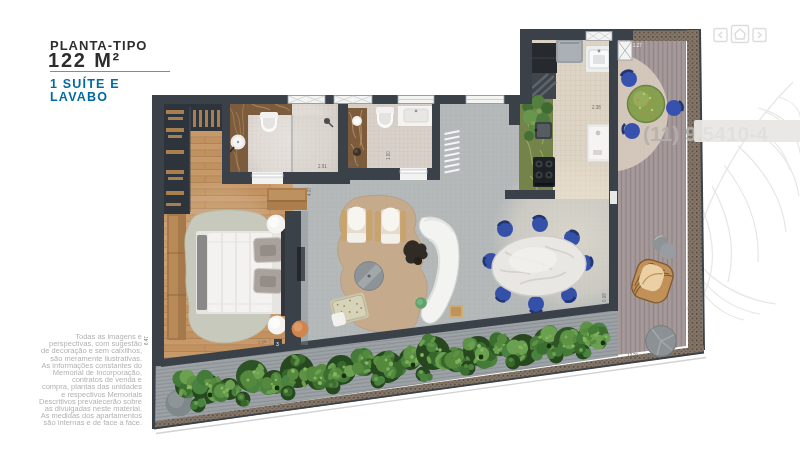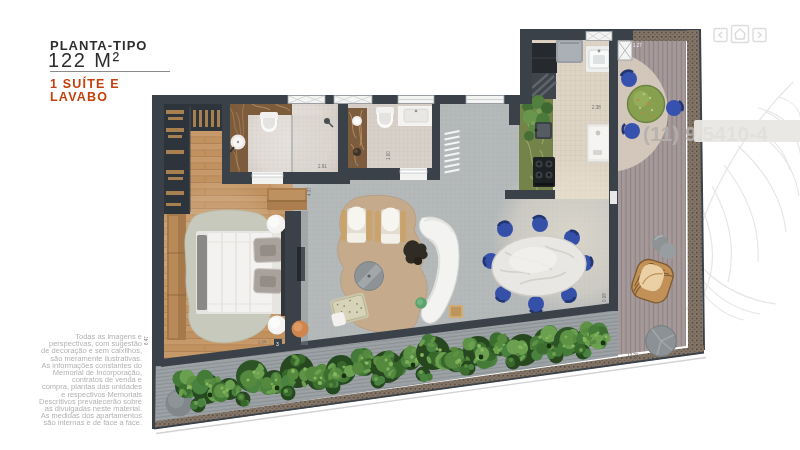--- a/index.html
+++ b/index.html
@@ -957,25 +957,25 @@
 </g>
 
 <g>
 <rect x="274" y="339" width="8" height="8" fill="#3a4149"></rect>
 <text x="276" y="345.5" font-size="5" fill="#ffffff" font-family="Liberation Sans, sans-serif">3</text>
 </g>
 </svg>
 
 <div style="position:absolute;left:50px;top:38px;font-weight:bold;font-size:13px;letter-spacing:1px;color:#2d2d2d;">PLANTA-TIPO</div>
 
-<div style="position:absolute;left:48px;top:49px;font-weight:normal;font-size:20px;letter-spacing:1.8px;color:#2d2d2d;">122 M²</div>
+<div style="position:absolute;left:48px;top:49px;font-weight:bold;font-size:20px;letter-spacing:1.8px;color:#2d2d2d;">122 M²</div>
 
 <div style="position:absolute;left:50px;top:71px;width:120px;height:1px;background:#8a8a8a;"></div>
 
-<div style="position:absolute;left:50px;top:78px;font-weight:bold;font-size:12.5px;letter-spacing:1.2px;color:#c2410c;line-height:12.5px;">1 SUÍTE E<br>LAVABO</div>
+<div style="position:absolute;left:50px;top:78px;font-weight:bold;font-size:12.5px;letter-spacing:1.2px;color:#0369a1;line-height:12.5px;">1 SUÍTE E<br>LAVABO</div>
 
 <div style="position:absolute;left:0px;top:333px;width:142px;text-align:right;font-size:7.5px;line-height:7.2px;color:#b2b2b2;">Todas as imagens e<br>perspectivas, com sugestão<br>de decoração e sem caixilhos,<br>são meramente ilustrativas.<br>As informações constantes do<br>Memorial de Incorporação,<br>contratos de venda e<br>compra, plantas das unidades<br>e respectivos Memoriais<br>Descritivos prevalecerão sobre<br>as divulgadas neste material.<br>As medidas dos apartamentos<br>são internas e de face a face.</div>
 
 <svg style="position:absolute;left:713px;top:24px;" width="55" height="20" viewBox="0 0 55 20">
 <rect x="1" y="4.5" width="13" height="13" rx="1.5" fill="#ffffff" stroke="#dcdcdc" stroke-width="1.4"></rect>
 <path d="M9,8 L6,11 L9,14" fill="none" stroke="#dcdcdc" stroke-width="1.6"></path>
 <rect x="18.5" y="1.5" width="17" height="17" rx="1.5" fill="#ffffff" stroke="#dcdcdc" stroke-width="1.4"></rect>
 <path d="M22,9.5 L27,5 L32,9.5 L31,15 L23,15 Z" fill="none" stroke="#dcdcdc" stroke-width="1.5"></path>
 <rect x="40" y="4.5" width="13" height="13" rx="1.5" fill="#ffffff" stroke="#dcdcdc" stroke-width="1.4"></rect>
 <path d="M45,8 L48,11 L45,14" fill="none" stroke="#dcdcdc" stroke-width="1.6"></path>

